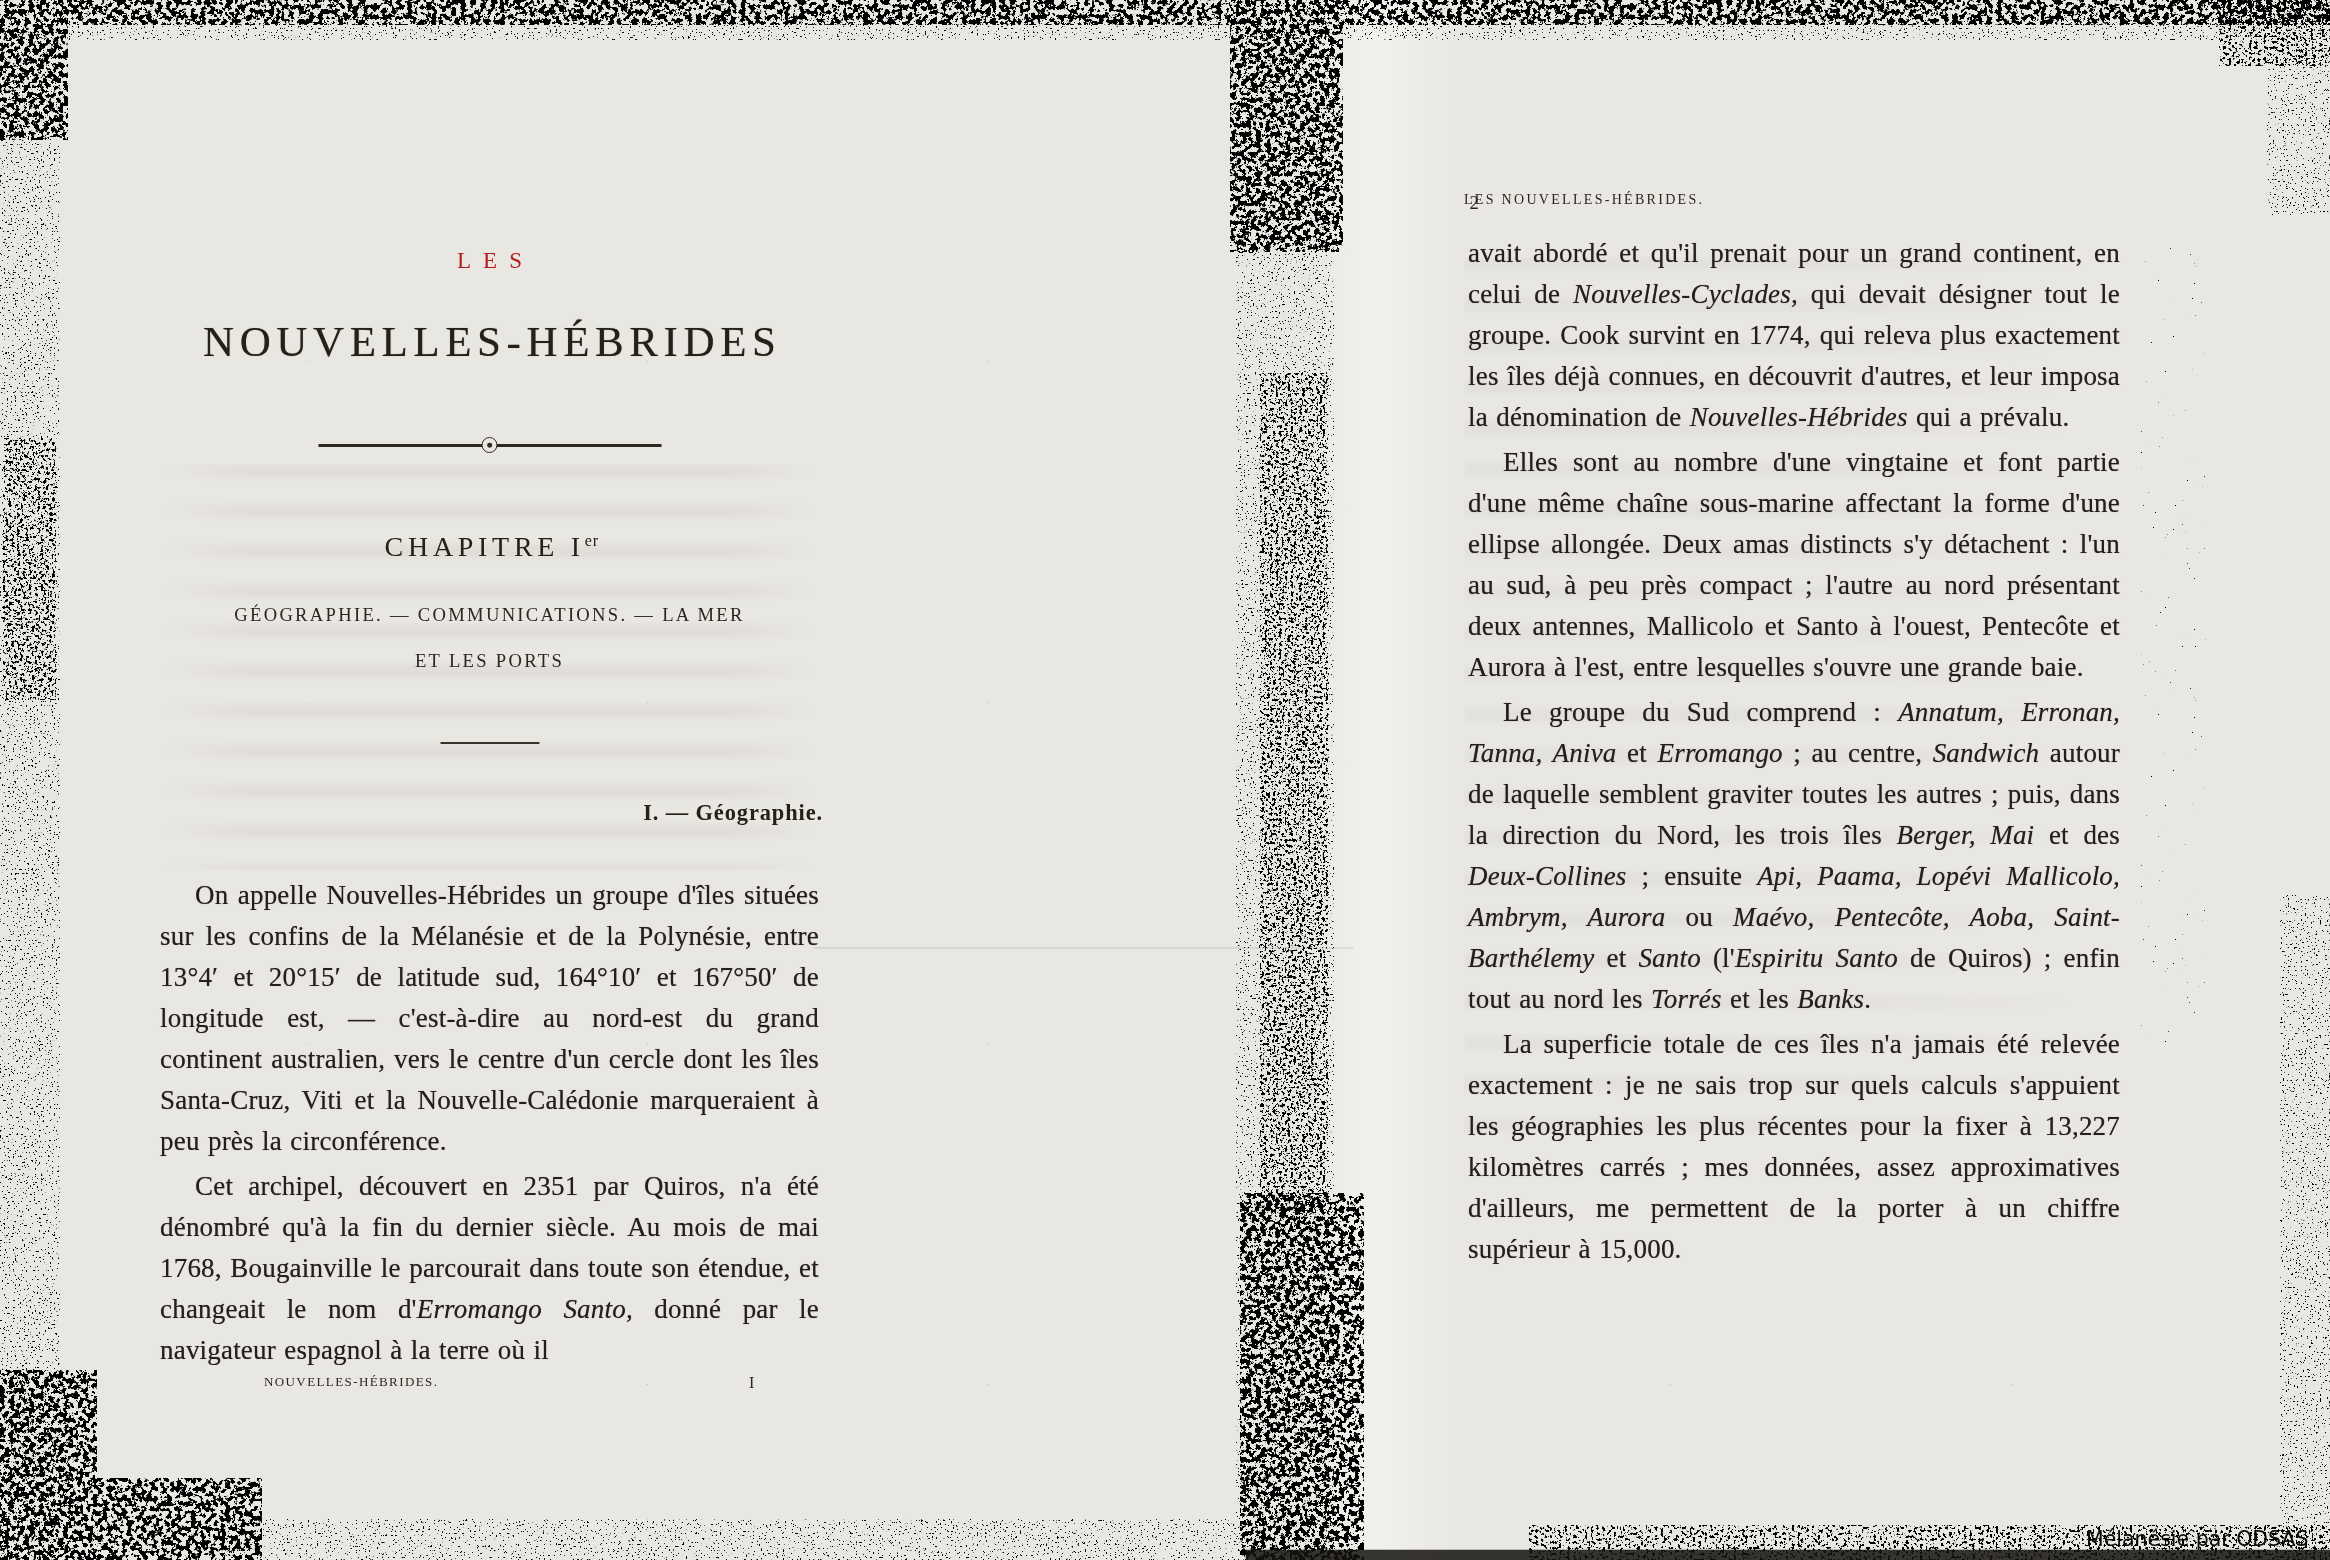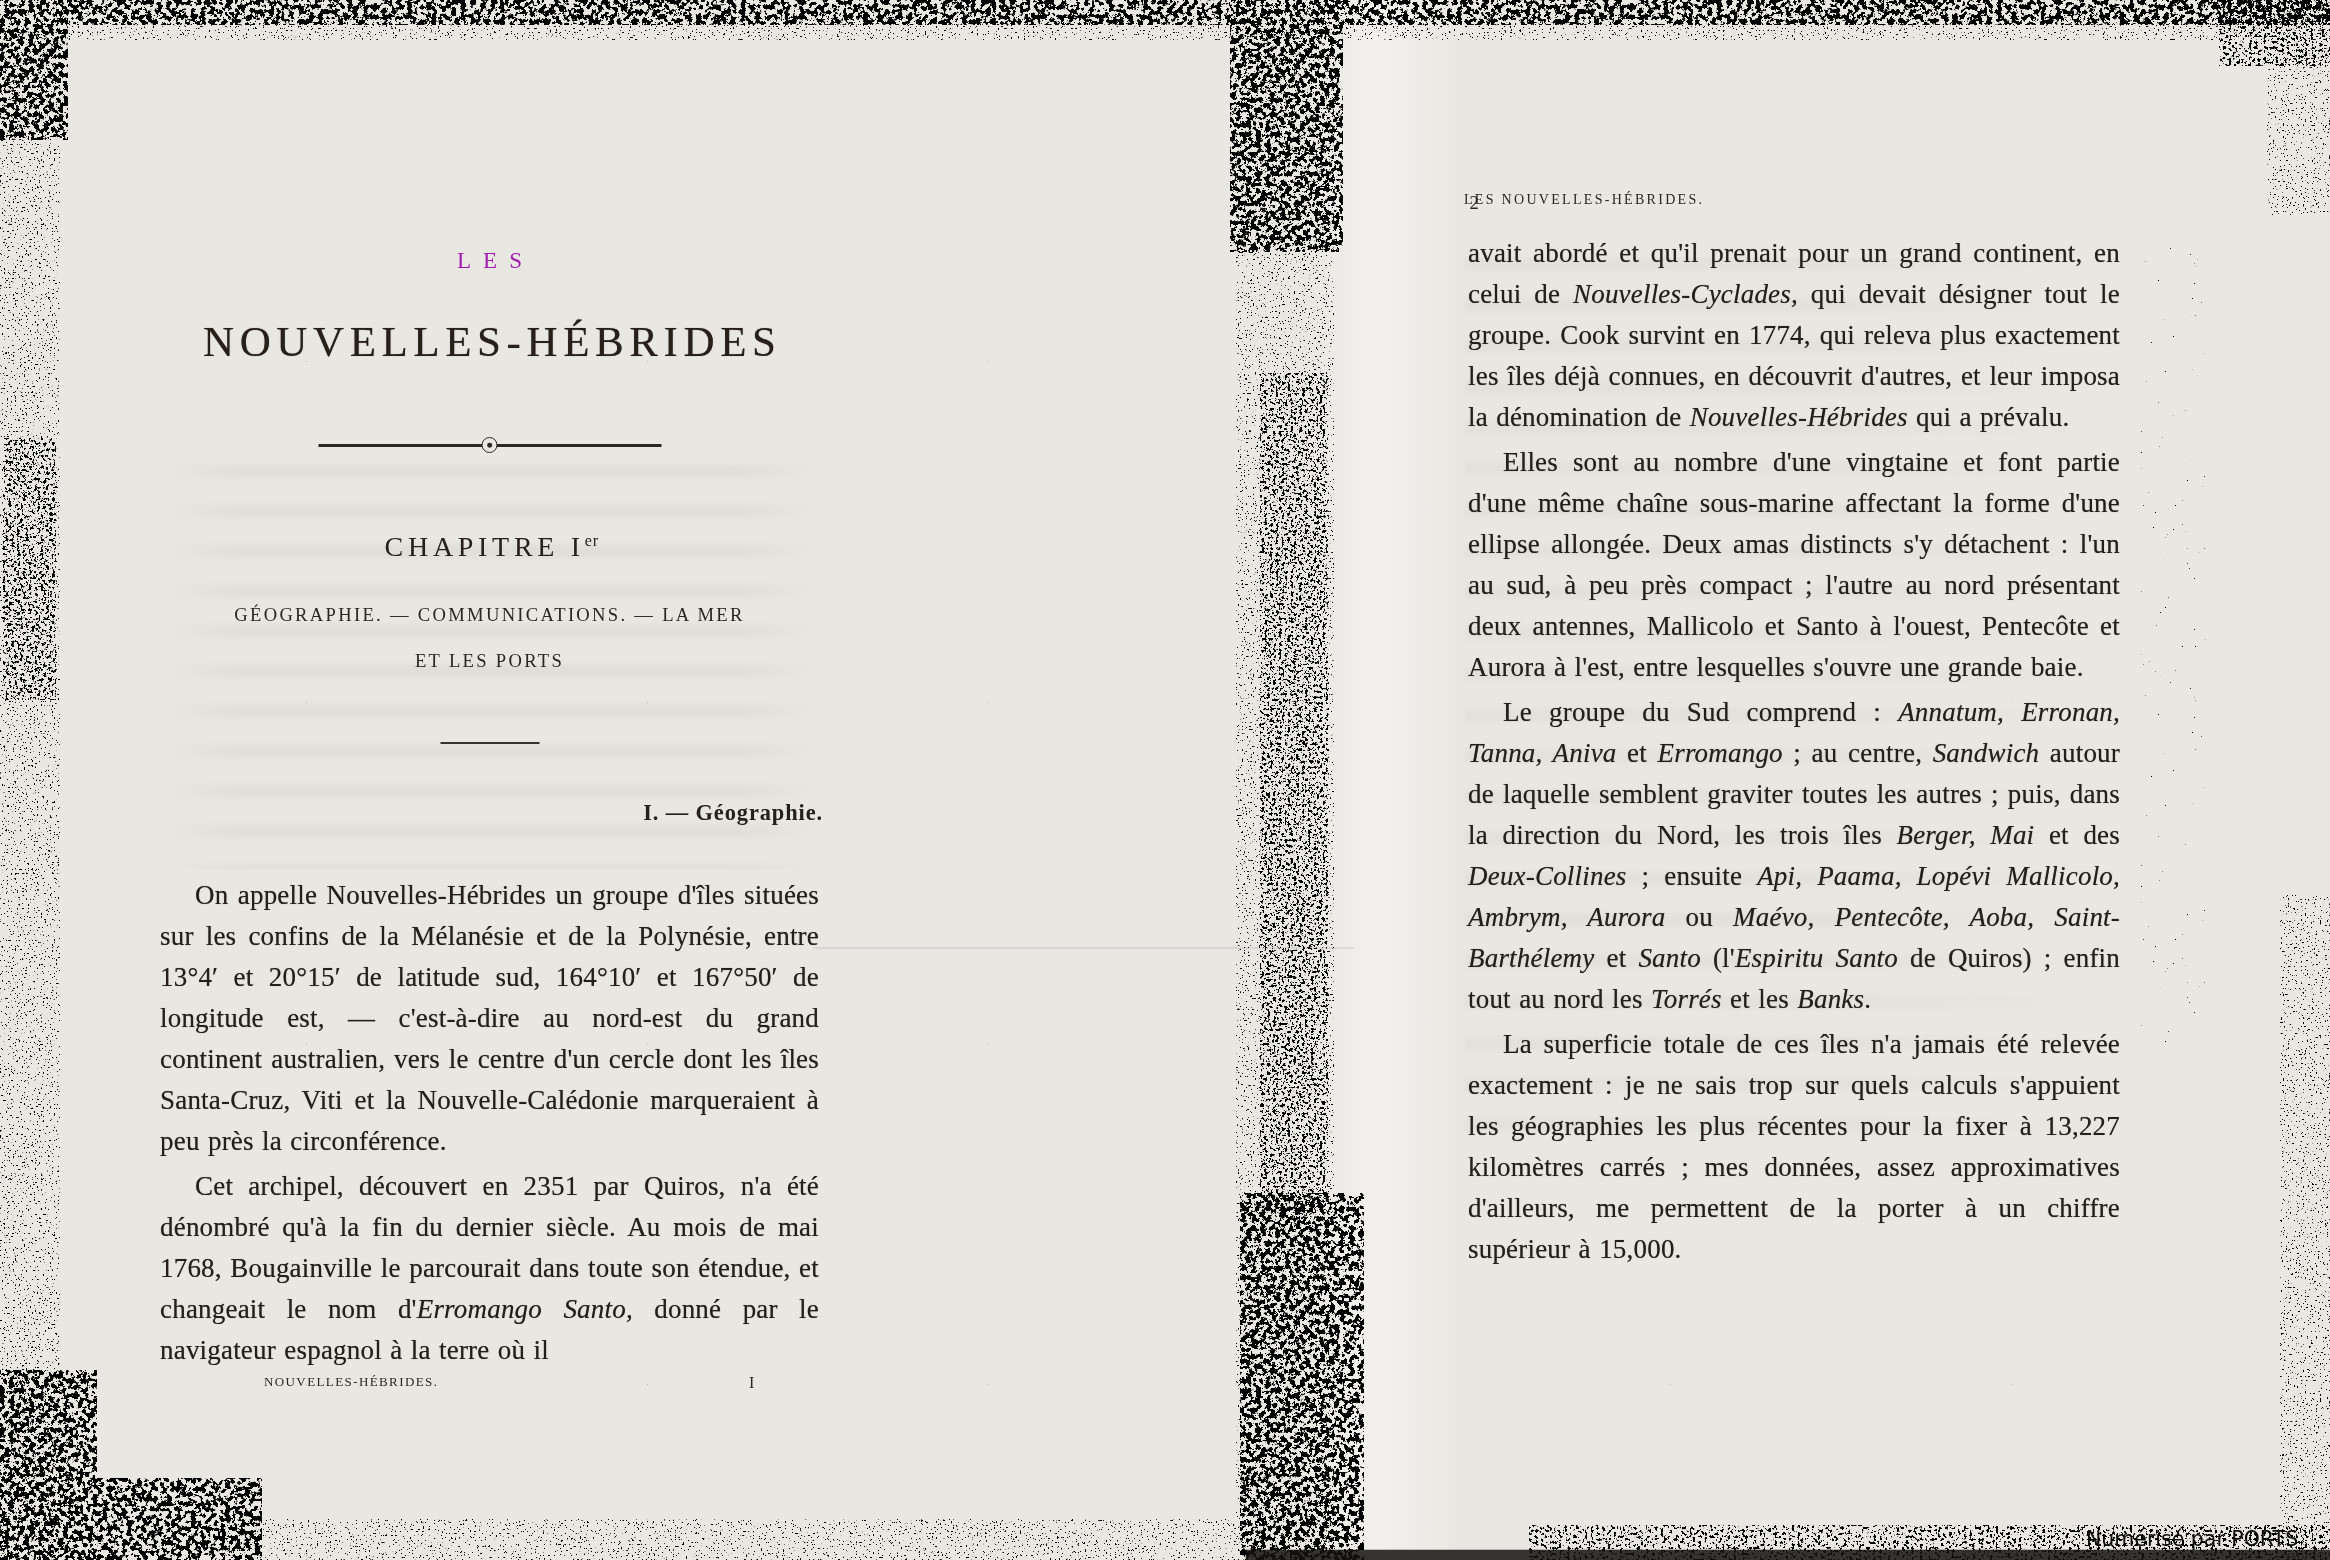--- a/index.html
+++ b/index.html
@@ -15,21 +15,21 @@
 
   
   .page { position:absolute; top:0; height:1561px; }
   .page-left  { left:156px;  width:667px; }
   .page-right { left:1464px; width:660px; }
 
   
   .half-title {
     position:absolute; top:248px; left:0; right:0;
     text-align:center; font-size:23px; letter-spacing:12px; text-indent:12px;
-    color:#a21caf;
+    color:#b91c1c;
   }
   .main-title {
     position:absolute; top:317px; left:-18.6px; right:-18.6px;
     text-align:center; font-size:43px; letter-spacing:5.6px; text-indent:5.6px;
     color:#262019; text-shadow:0 0 0.9px rgba(30,25,20,.55);
   }
   .ornament-rule { position:absolute; top:436px; left:50%; transform:translateX(-50%); width:343px; height:18.6px; }
   .orn-line { position:absolute; top:8.4px; left:0; right:0; height:2.8px; background:#2e2822; }
   .orn-circle {
     position:absolute; left:50%; top:9.3px; transform:translate(-50%,-50%);
@@ -216,16 +216,16 @@
       <rect x="2432" y="0" width="68" height="230" fill="#000" filter="url(#nz-light)"></rect>
       <rect x="2446" y="960" width="54" height="714" fill="#000" filter="url(#nz-light)"></rect>
 
       <rect x="0" y="1586" width="280" height="88" fill="#000" filter="url(#nz-heavy)"></rect>
       <rect x="240" y="1630" width="1090" height="44" fill="#000" filter="url(#nz-light)"></rect>
       <rect x="1640" y="1636" width="860" height="38" fill="#000" filter="url(#nz-med)"></rect>
       <rect x="1336" y="1662" width="1164" height="12" fill="#15130f" opacity="0.85"></rect>
     </g>
   </svg>
 
-  <div class="credit">Numérisé par PORTS</div>
+  <div class="credit">Mélanésie par ODSAS</div>
 
 </div>
 
 
 </body></html>

